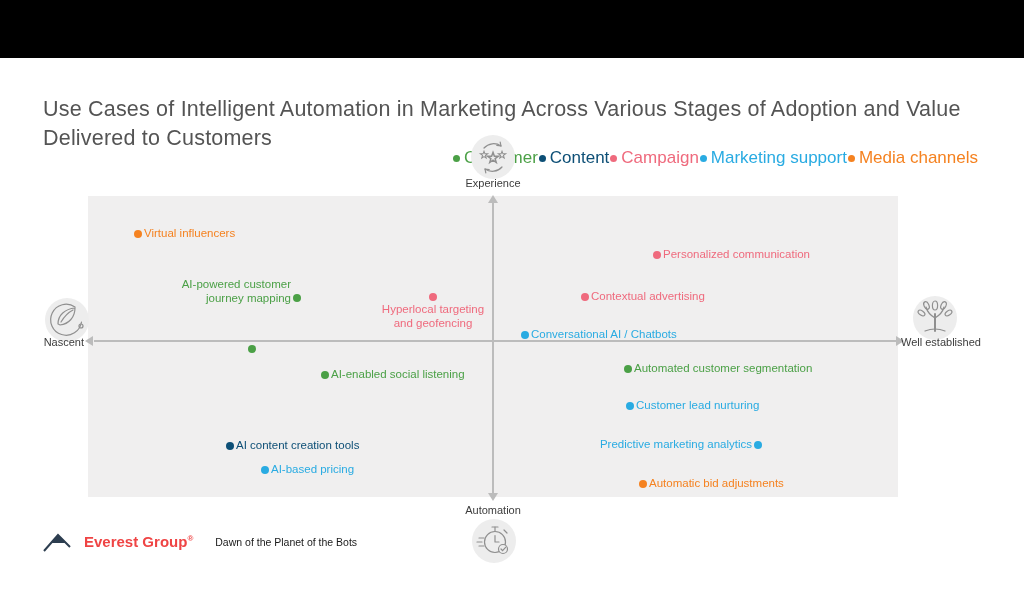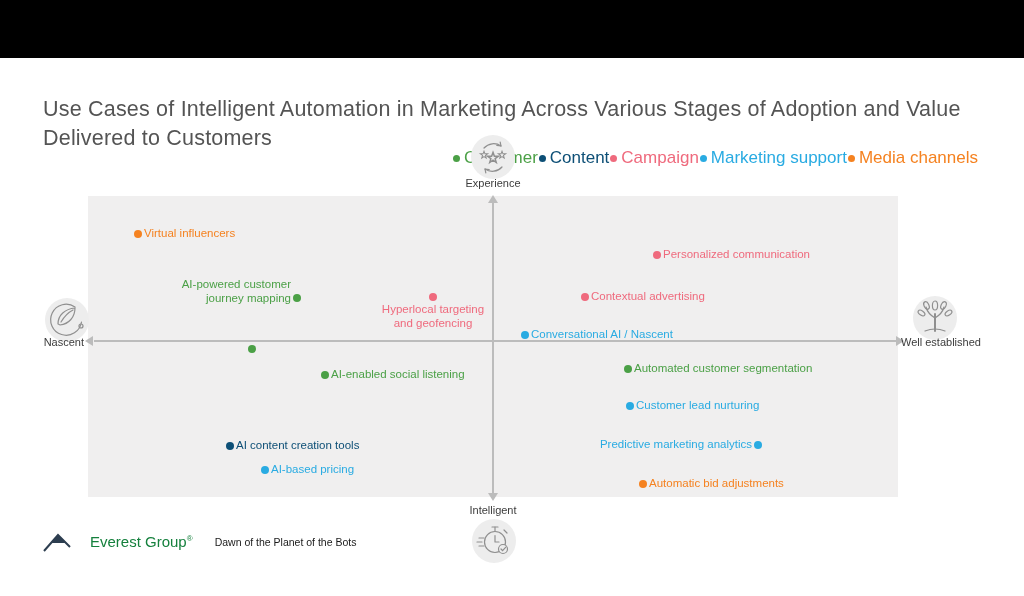--- a/index.html
+++ b/index.html
@@ -46,21 +46,21 @@
   .lbl-nascent    { left:24px;  top:336px; width:60px;  text-align:right; }
   .lbl-well       { left:901px; top:336px; white-space:nowrap; }
 
   .points-layer { position:absolute; left:0; top:0; width:1024px; height:524px; pointer-events:none; }
   .pt-dot { position:absolute; width:8px; height:8px; border-radius:50%;
             transform:translate(-50%,-50%); }
   .pt-label { position:absolute; font-size:11.5px; line-height:13.5px;
               white-space:pre-line; }
 
   .footer { position:absolute; left:42px; top:530px; display:flex; align-items:center; }
-  .brand { color:#15803d; font-size:15px; margin-left:18px; white-space:nowrap; }
+  .brand { color:#ef4444; font-size:15px; margin-left:12px; white-space:nowrap;font-weight:bold; }
   .brand sup { font-size:8px; }
   .tagline { color:#1a1a1a; font-size:10.5px; margin-left:22px; white-space:nowrap; }
 </style>
 </head>
 <body>
 
 <div class="letterbox top"></div>
 
 <h1 class="chart-title">Use Cases of Intelligent Automation in Marketing Across Various Stages of Adoption and Value Delivered to Customers</h1>
 
@@ -146,39 +146,39 @@
       <circle cx="23" cy="23" r="10.5"></circle>
       <path d="M23,23 L23,16.5 M23,23 L27,23"></path>
       <path d="M7,19 h5 M5,23 h5 M7,27 h5"></path>
       <circle cx="31" cy="30" r="4.5" fill="#ededed"></circle>
       <path d="M29,30 l1.6,1.7 l3.2,-3.5"></path>
     </g>
   </svg>
 </div>
 
 <div class="axis-label lbl-experience">Experience</div>
-<div class="axis-label lbl-efficiency">Intelligent</div>
+<div class="axis-label lbl-efficiency">Automation</div>
 <div class="axis-label lbl-nascent">Nascent</div>
 <div class="axis-label lbl-well">Well established</div>
 
 <div class="points-layer">
     <div class="pt-dot" style="left: 138px; top: 234px; background: rgb(245, 130, 32);"></div>
     <div class="pt-label" style="color: rgb(245, 130, 32); left: 144px; top: 234px; transform: translateY(-50%);">Virtual influencers</div>
     <div class="pt-dot" style="left: 297px; top: 298px; background: rgb(75, 160, 70);"></div>
     <div class="pt-label" style="color: rgb(75, 160, 70); right: 733px; top: 298px; text-align: right; transform: translateY(-75%);">AI-powered customer
 journey mapping</div>
     <div class="pt-dot" style="left: 433px; top: 297px; background: rgb(239, 106, 125);"></div>
     <div class="pt-label" style="color: rgb(239, 106, 125); left: 433px; top: 303px; text-align: center; transform: translateX(-50%);">Hyperlocal targeting
 and geofencing</div>
     <div class="pt-dot" style="left: 657px; top: 255px; background: rgb(239, 106, 125);"></div>
     <div class="pt-label" style="color: rgb(239, 106, 125); left: 663px; top: 255px; transform: translateY(-50%); text-align: right;">Personalized communication</div>
     <div class="pt-dot" style="left: 585px; top: 297px; background: rgb(239, 106, 125);"></div>
     <div class="pt-label" style="color: rgb(239, 106, 125); left: 591px; top: 297px; transform: translateY(-50%);">Contextual advertising</div>
     <div class="pt-dot" style="left: 525px; top: 335px; background: rgb(41, 171, 226);"></div>
-    <div class="pt-label" style="color: rgb(41, 171, 226); left: 531px; top: 335px; transform: translateY(-50%);">Conversational AI / Nascent</div>
+    <div class="pt-label" style="color: rgb(41, 171, 226); left: 531px; top: 335px; transform: translateY(-50%);">Conversational AI / Chatbots</div>
     <div class="pt-dot" style="left: 252px; top: 349px; background: rgb(75, 160, 70);"></div>
     <div class="pt-dot" style="left: 325px; top: 375px; background: rgb(75, 160, 70);"></div>
     <div class="pt-label" style="color: rgb(75, 160, 70); left: 331px; top: 375px; transform: translateY(-50%);">AI-enabled social listening</div>
     <div class="pt-dot" style="left: 628px; top: 369px; background: rgb(75, 160, 70);"></div>
     <div class="pt-label" style="color: rgb(75, 160, 70); left: 634px; top: 369px; transform: translateY(-50%);">Automated customer segmentation</div>
     <div class="pt-dot" style="left: 630px; top: 406px; background: rgb(41, 171, 226);"></div>
     <div class="pt-label" style="color: rgb(41, 171, 226); left: 636px; top: 406px; transform: translateY(-50%);">Customer lead nurturing</div>
     <div class="pt-dot" style="left: 230px; top: 446px; background: rgb(13, 79, 118);"></div>
     <div class="pt-label" style="color: rgb(13, 79, 118); left: 236px; top: 446px; transform: translateY(-50%);">AI content creation tools</div>
     <div class="pt-dot" style="left: 265px; top: 470px; background: rgb(41, 171, 226);"></div>

